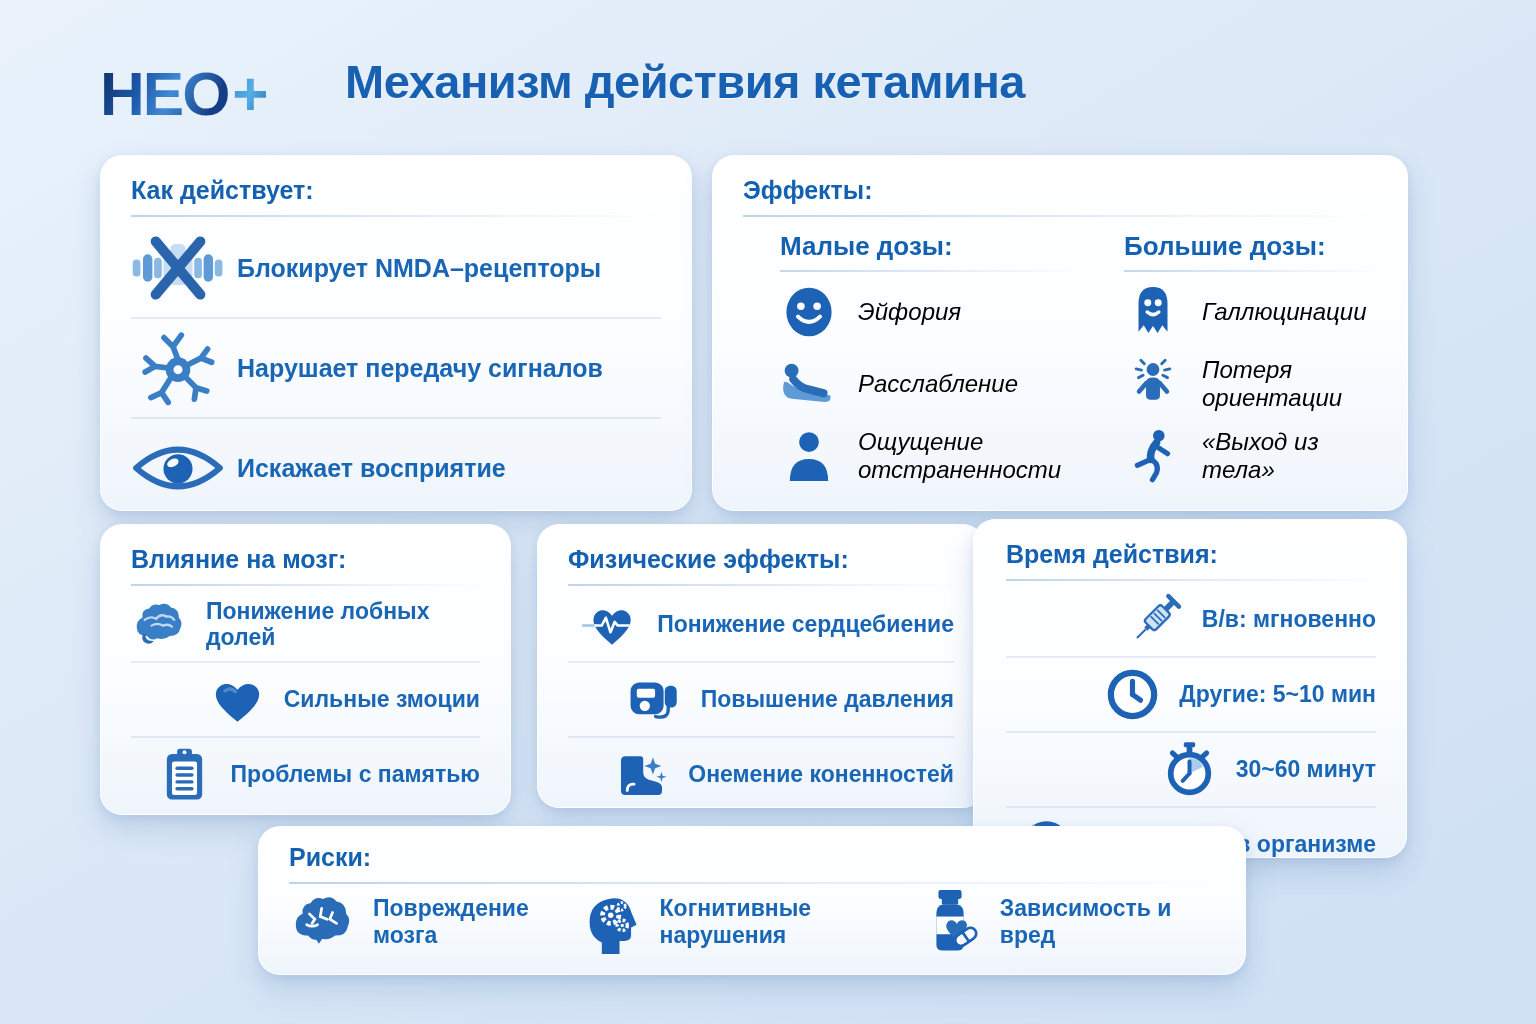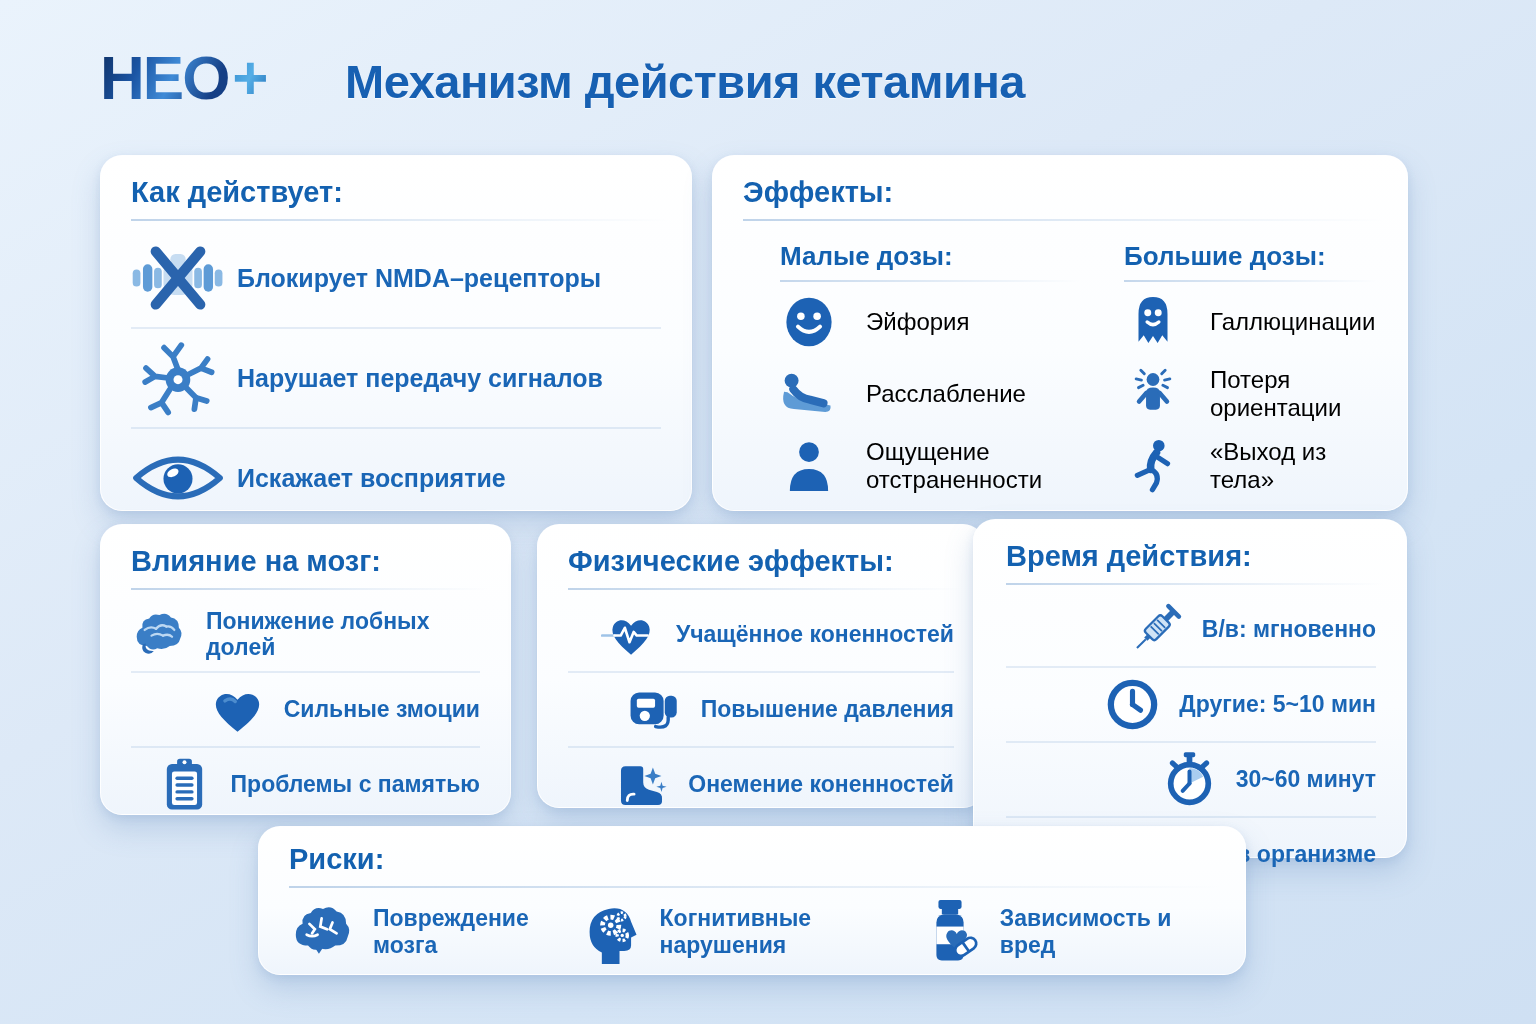--- a/index.html
+++ b/index.html
@@ -6,21 +6,21 @@
   body{
     width:1536px;height:1024px;overflow:hidden;
     font-family:"Liberation Sans",sans-serif;
     background:linear-gradient(150deg,#eaf3fc 0%,#dde9f7 40%,#d4e4f5 70%,#cfe0f3 100%);
     position:relative;
   }
   .stage{position:absolute;inset:0;}
 
   
   .logo{
-    position:absolute;left:100px;top:38px;height:80px;display:flex;align-items:center;
+    position:absolute;left:100px;top:45px;height:80px;display:flex;align-items:flex-end;
     font-weight:800;font-size:62px;letter-spacing:-2px;line-height:1;
   }
   .logo .neo{
     color:#1e55a4;
     background:linear-gradient(115deg,#0e2f63 0%,#1b55a4 30%,#3f8ad6 55%,#153f85 85%);
     -webkit-background-clip:text;background-clip:text;-webkit-text-fill-color:transparent;
   }
   .logo .plus{
     color:#2f8ed2;margin-left:4px;
     background:linear-gradient(115deg,#2f86ca 0%,#55aee6 50%,#1f6cb4 100%);
@@ -34,22 +34,22 @@
 
   
   .card{
     position:absolute;box-sizing:border-box;
     background:linear-gradient(180deg,#ffffff 0%,#fbfdff 55%,#eff5fc 100%);
     border-radius:22px;border:1px solid rgba(255,255,255,.9);
     box-shadow:0 14px 28px rgba(96,136,186,.25),0 3px 8px rgba(96,136,186,.15);
     padding:20px 30px 16px 30px;display:flex;flex-direction:column;
   }
   .card-title{
-    font-size:29px;font-weight:bold;color:#1361b0;
-    position:relative;padding-bottom:12px;margin-bottom:8px;flex-shrink:0;
+    font-size:25px;font-weight:bold;color:#1361b0;
+    position:relative;padding-bottom:12px;margin-bottom:2px;flex-shrink:0;
   }
   .card-title::after{
     content:"";position:absolute;left:0;right:-8px;bottom:0;height:2px;
     background:linear-gradient(90deg,rgba(140,176,216,.55) 0%,rgba(140,176,216,.15) 70%,rgba(140,176,216,0) 100%);
   }
   .card-body{flex:1;display:flex;flex-direction:column;justify-content:space-around;}
   .row{display:flex;align-items:center;gap:12px;padding:8px 0;}
   .row + .row{border-top:2px solid rgba(150,182,220,.25);}
   .row .label{font-size:25px;font-weight:bold;color:#1a66b6;line-height:1.12;}
   .icon-box{flex-shrink:0;display:flex;align-items:center;justify-content:center;}
@@ -65,21 +65,21 @@
   .col-small{width:300px;}
   .col-large{flex:1;}
   .col-title{
     font-size:26px;font-weight:bold;color:#1361b0;position:relative;
     padding:12px 0 10px 0;margin-bottom:4px;
   }
   .col-title::after{
     content:"";position:absolute;left:0;right:0;bottom:0;height:2px;
     background:linear-gradient(90deg,rgba(140,176,216,.5),rgba(140,176,216,0));
   }
-  .e-row{display:flex;align-items:center;gap:28px;padding:7px 0;}
+  .e-row{display:flex;align-items:center;gap:20px;padding:7px 0;font-style:italic;}
   .e-row .label{font-size:24px;}
   .wrap-label{max-width:200px;}
 
   
   .row-sm{gap:18px;justify-content:flex-end;}
   .row-sm .label{font-size:23px;}
 
   
   .risks-body{flex:1;display:flex;align-items:flex-start;justify-content:space-between;padding:2px 6px 6px 0;}
   .risk-item{display:flex;align-items:center;gap:16px;}
@@ -279,21 +279,21 @@
     <div class="card-title">Физические эффекты:</div>
     <div class="card-body">
       <div class="row row-sm">
         <span class="icon-box icon-sm">
           <svg viewBox="0 0 110 90">
             <path d="M58 84 C32 62 18 46 23 30 C28 16 46 12 58 28 C70 12 88 16 93 30 C98 46 84 62 58 84 Z" fill="#1d62b4"></path>
             <polyline points="2,47 26,47" fill="none" stroke="#9fc3e8" stroke-width="5" stroke-linecap="round"></polyline>
             <polyline points="26,47 38,47 46,32 55,60 63,40 69,47 90,47" fill="none" stroke="#fff" stroke-width="5" stroke-linejoin="round" stroke-linecap="round"></polyline>
           </svg>
         </span>
-        <span class="label">Учащённое коненностей</span>
+        <span class="label">Понижение сердцебиение</span>
       </div>
       <div class="row row-sm">
         <span class="icon-box icon-sm">
           <svg viewBox="0 0 100 100">
             <rect x="8" y="20" width="58" height="56" rx="15" fill="#1d62b4"></rect>
             <rect x="19" y="31" width="32" height="16" rx="3" fill="#fff"></rect>
             <circle cx="33" cy="61" r="9" fill="#fff"></circle>
             <rect x="68" y="26" width="21" height="38" rx="9" fill="#1d62b4"></rect>
             <path d="M74 64 Q76 85 52 80" stroke="#1d62b4" stroke-width="6" fill="none" stroke-linecap="round"></path>
           </svg>

